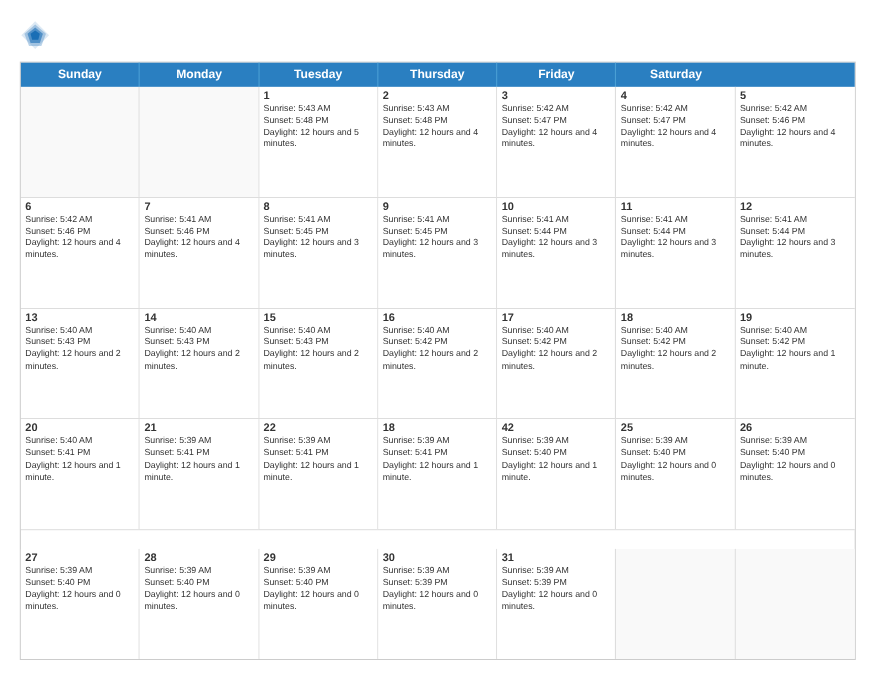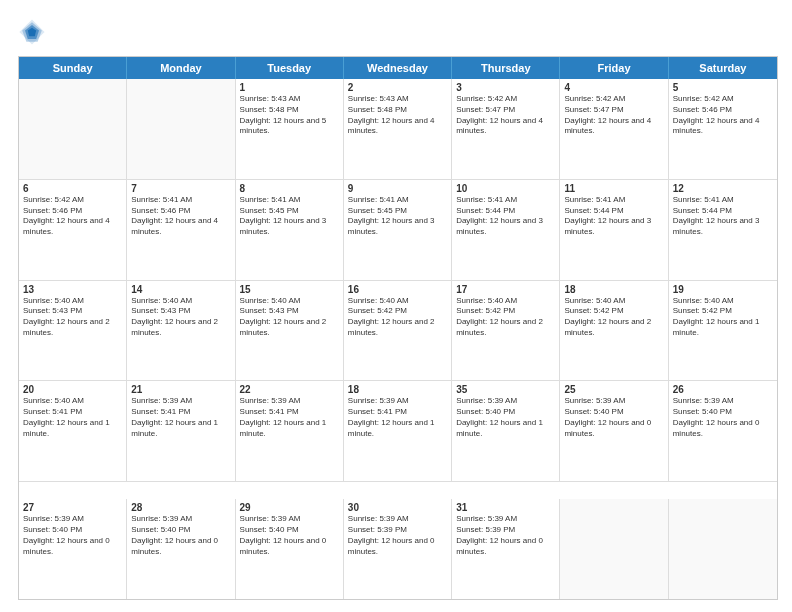--- a/index.html
+++ b/index.html
@@ -131,21 +131,20 @@
       <h1></h1>
       <h2></h2>
     </div>
   </div>
 
   <div class="calendar">
     <div class="cal-header">
     <div class="cal-header-cell">Sunday</div>
         <div class="cal-header-cell">Monday</div>
         <div class="cal-header-cell">Tuesday</div>
-        <div class="cal-header-cell">Wednesday</div>
         <div class="cal-header-cell">Thursday</div>
         <div class="cal-header-cell">Friday</div>
         <div class="cal-header-cell">Saturday</div>
       </div>
     <div class="cal-body">
     <div class="cal-row">
           <div class="cal-cell empty"></div>
           <div class="cal-cell empty"></div>
           <div class="cal-cell">
             <span class="day-num">1</span>
@@ -285,21 +284,21 @@
 Sunset: 5:41 PM
 Daylight: 12 hours and 1 minute.</div>
           </div>
           <div class="cal-cell">
             <span class="day-num">18</span>
             <div class="cell-text" style="white-space: pre-line;">Sunrise: 5:39 AM
 Sunset: 5:41 PM
 Daylight: 12 hours and 1 minute.</div>
           </div>
           <div class="cal-cell">
-            <span class="day-num">35</span>
+            <span class="day-num">42</span>
             <div class="cell-text" style="white-space: pre-line;">Sunrise: 5:39 AM
 Sunset: 5:40 PM
 Daylight: 12 hours and 1 minute.</div>
           </div>
           <div class="cal-cell">
             <span class="day-num">25</span>
             <div class="cell-text" style="white-space: pre-line;">Sunrise: 5:39 AM
 Sunset: 5:40 PM
 Daylight: 12 hours and 0 minutes.</div>
           </div>

